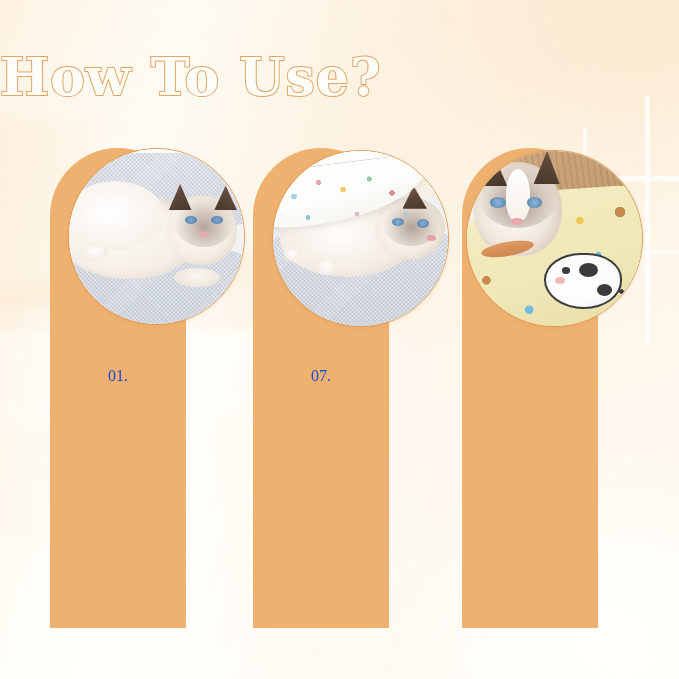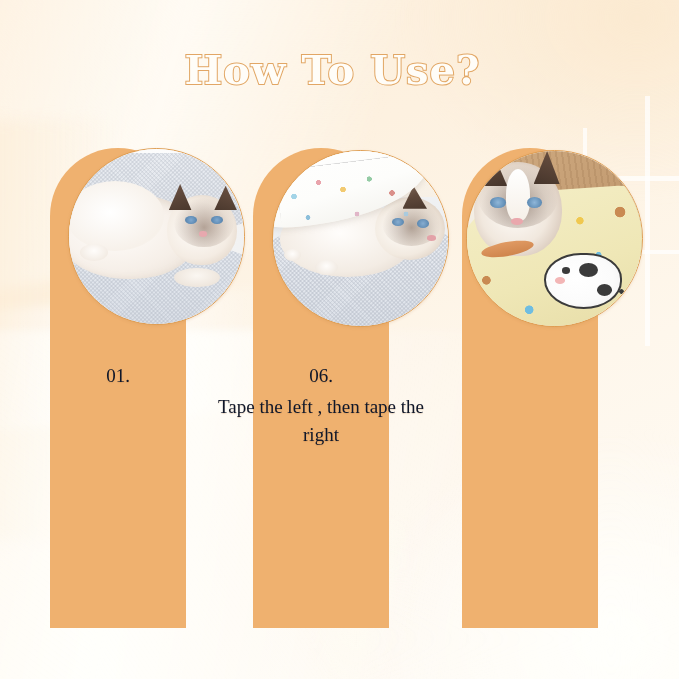--- a/index.html
+++ b/index.html
@@ -53,46 +53,46 @@
 
   
   .gridline{position:absolute;background:rgba(255,255,255,.72);pointer-events:none;}
   .gl-v1{left:645px;top:96px;width:5px;height:250px;}
   .gl-v2{left:583px;top:128px;width:4px;height:60px;}
   .gl-h1{left:560px;top:176px;width:119px;height:5px;}
   .gl-h2{left:612px;top:250px;width:67px;height:4px;}
 
   
   #title{
-    position:absolute;left:0;right:14px;top:46px;text-align:center;
+    position:absolute;left:0;right:14px;top:46px;text-align:left;
     font-family:"DejaVu Serif","Liberation Serif",serif;
-    font-weight:700;font-size:40px;letter-spacing:1px;
+    font-weight:700;font-size:52px;letter-spacing:1px;
     color:#FFFDF8;
     -webkit-text-stroke:2px #E2A765;
     paint-order:stroke fill;
     text-shadow:0 0 1px rgba(226,167,101,.8);
     white-space:nowrap;
   }
 
   
   .card{
     position:absolute;width:136px;height:480px;
     background:#EFB16F;
     border-top-left-radius:68px;border-top-right-radius:68px;
     top:148px;
   }
   .card.c1{left:50px;}
   .card.c2{left:253px;}
   .card.c3{left:462px;}
 
   .card-text{
     position:absolute;left:-46px;width:228px;top:214px;
-    text-align:center;color:#0f172a;
+    text-align:center;color:#1d4ed8;
     font-family:"Liberation Serif","DejaVu Serif",serif;
-    font-size:19px;line-height:28px;font-weight:400;
+    font-size:16px;line-height:28px;font-weight:400;
     text-shadow:0 1px 1px rgba(184,120,58,.25);
   }
   .card-num{display:block;margin-bottom:3px;}
   .card-desc{display:block;}
 
   
   .photo{
     position:absolute;width:175px;height:175px;border-radius:50%;
     overflow:hidden;border:1.5px solid #DE9D52;
     box-shadow:0 1px 3px rgba(190,130,70,.18);
@@ -298,22 +298,21 @@
       <div class="ph1-eye-l"></div>
         <div class="ph1-eye-r"></div>
         <div class="ph1-nose"></div>
       <div class="ph1-paw"></div>
         <div class="ph1-tailpaw"></div>
     </div>
   </div>
 
   <div class="card c2">
     <div class="card-text">
-      <span class="card-num">06.</span>
-      <span class="card-desc">Tape the left , then tape the right</span>
+      <span class="card-num">07.</span>
     </div>
   </div>
   <div class="photo p2">
     <div class="photo-inner">
       <div class="ph2-bg"></div>
         <div class="ph2-wall"></div>
         <div class="ph2-mat"></div>
       <div class="ph2-body"></div>
       <div class="ph2-head"></div>
         <div class="ph2-mask"></div>

